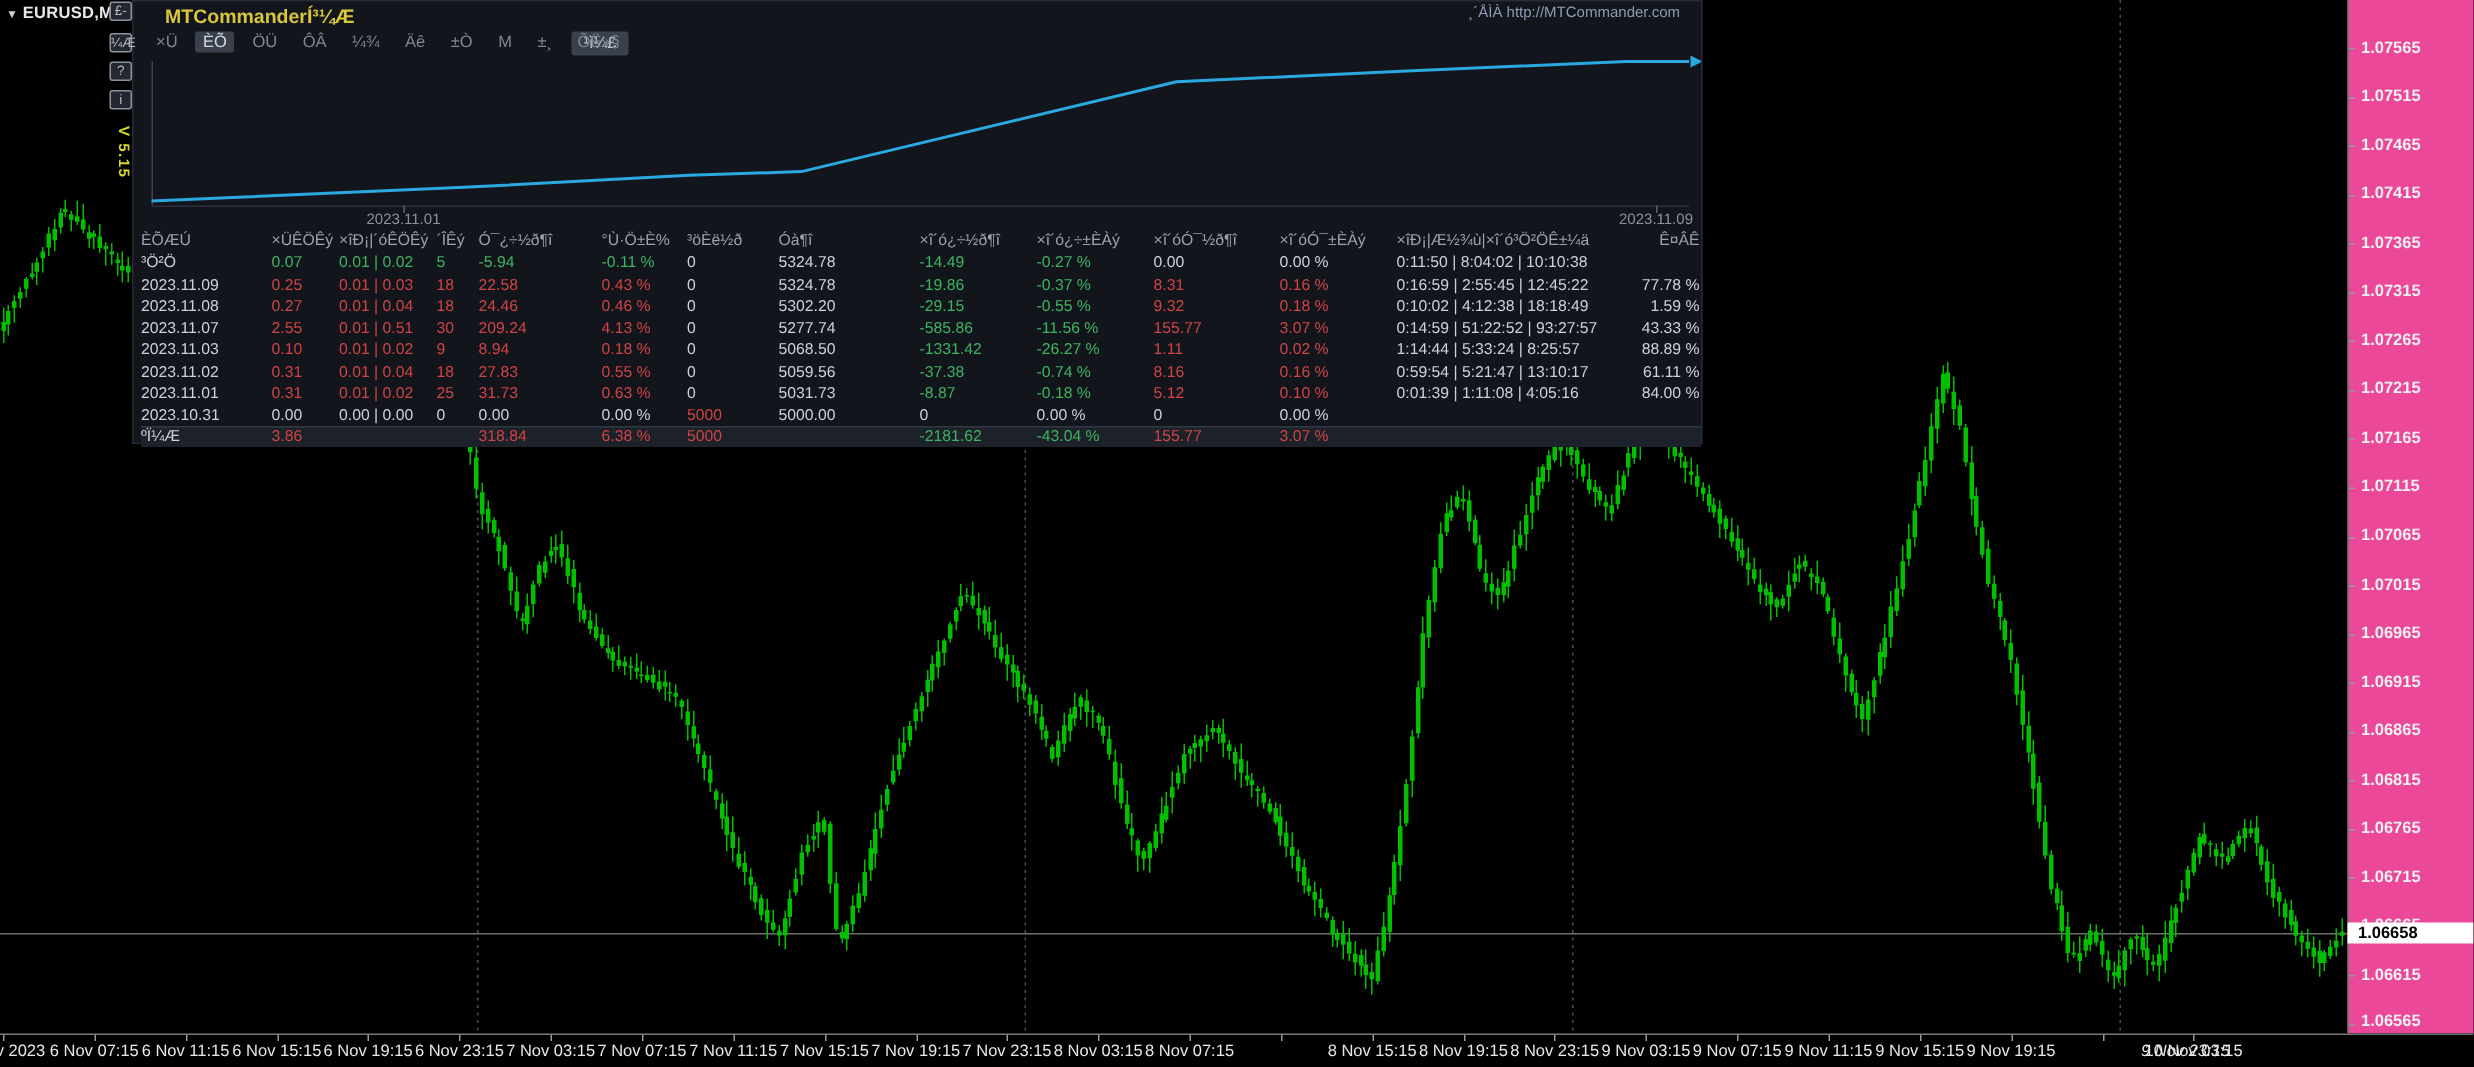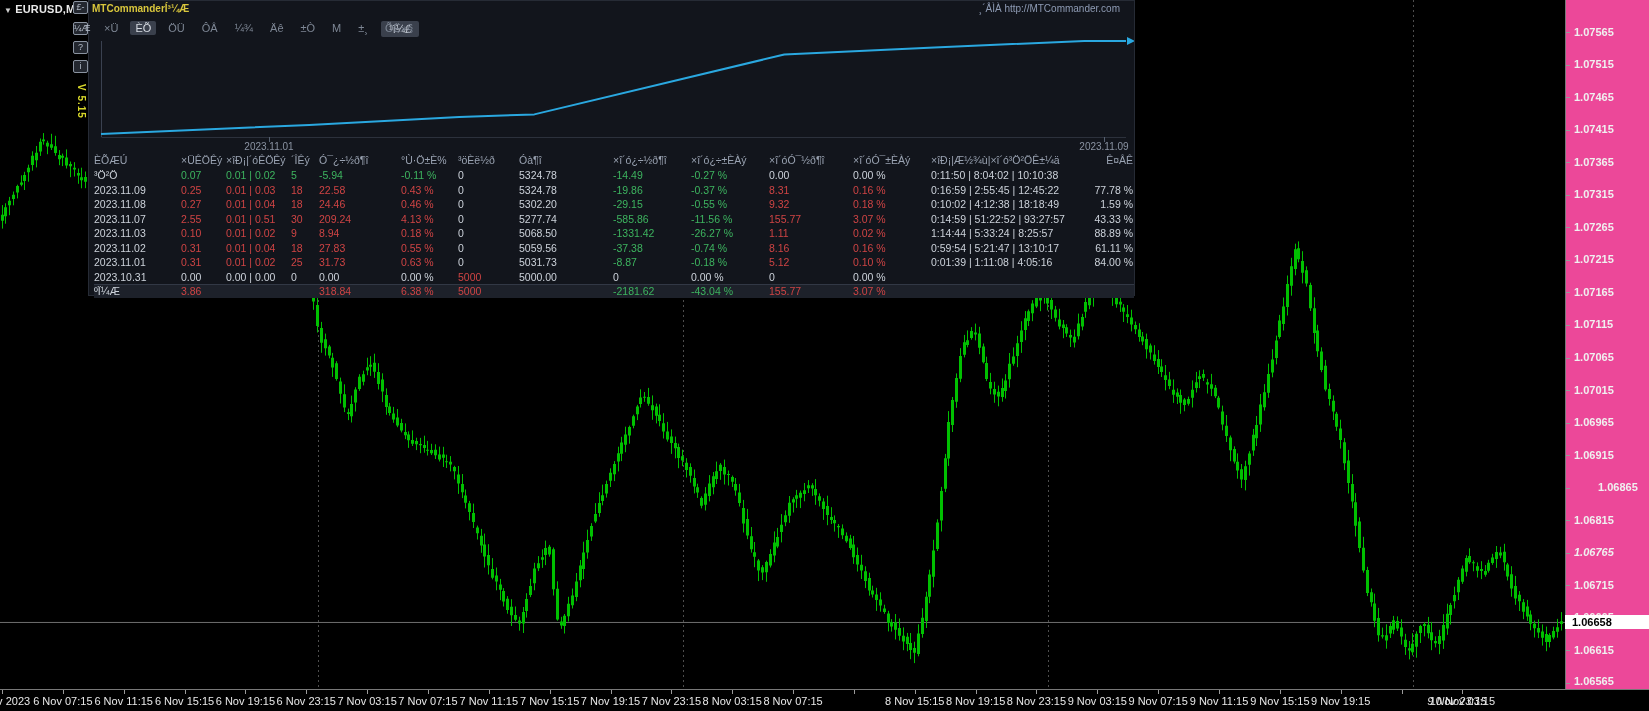--- a/index.html
+++ b/index.html
@@ -5,21 +5,21 @@
   html,body{margin:0;padding:0}
   body{width:1649px;height:711px;background:#000;font-family:"Liberation Sans",sans-serif;position:relative;overflow:hidden}
   #candles{position:absolute;left:0;top:0;z-index:1}
   #symbol{position:absolute;left:4px;top:3px;color:#e8e8e8;font-size:11px;font-weight:bold;z-index:4;letter-spacing:.2px}
   #symbol .arr{font-size:8px;margin-right:3px;color:#cfcfcf}
   #leftbtns{position:absolute;left:73px;top:1px;z-index:14}
   .lbtn{width:15px;height:13px;border:1px solid #8a93a0;background:#23272f;color:#b4bcc8;font-size:9px;line-height:11px;text-align:center;border-radius:2px;margin-bottom:6px;box-sizing:border-box;cursor:default}
   .lbtn:first-child{margin-bottom:8px}
   #version{position:absolute;left:87px;top:84px;color:#d9d92a;font-size:10px;font-weight:bold;transform:rotate(90deg);transform-origin:left top;z-index:14;letter-spacing:1px;white-space:nowrap}
   #panel{position:absolute;left:88px;top:0;width:1047px;height:296px;background:#12151c;border:1px solid #262b35;box-sizing:border-box;z-index:10}
-  .ptitle{position:absolute;left:3px;top:2px;color:#d8c63c;font-size:10px;font-weight:bold}
+  .ptitle{position:absolute;left:21px;top:2px;color:#d8c63c;font-size:13px;font-weight:bold}
   .plink{position:absolute;right:14px;top:2px;color:#8e9bb4;font-size:10px}
   #ptoolbar{position:absolute;left:10px;top:20px;display:flex;gap:7px;z-index:2}
   .ttab{color:#7e8795;font-size:11px;padding:1px 5px;border-radius:2px;cursor:default}
   .ttab.active{background:#3a404c;color:#d6dbe2}
   .ptrack{position:absolute;left:292px;top:20px;background:#3a404c;color:#c6ccd6;font-size:11px;border:none;padding:2px 8px;border-radius:2px;font-family:"Liberation Sans",sans-serif}
   #equity{position:absolute;left:0;top:36px}
   .edate{position:absolute;color:#8a93a2;font-size:10px;top:140px;width:80px;text-align:center}
   #edate1{left:140px}
   #edate2{left:975px}
   #ptable{position:absolute;left:5px;top:152px;width:1040px;font-size:10.5px;z-index:2}
@@ -277,25 +277,25 @@
     <div class="ptick" style="top: 318.45px;">1.07115</div>
     <div class="pmark" style="top: 357.5px;"></div>
     <div class="ptick" style="top: 351px;">1.07065</div>
     <div class="pmark" style="top: 390.05px;"></div>
     <div class="ptick" style="top: 383.55px;">1.07015</div>
     <div class="pmark" style="top: 422.6px;"></div>
     <div class="ptick" style="top: 416.1px;">1.06965</div>
     <div class="pmark" style="top: 455.15px;"></div>
     <div class="ptick" style="top: 448.65px;">1.06915</div>
     <div class="pmark" style="top: 487.7px;"></div>
-    <div class="ptick" style="top: 481.2px; margin-left: 24px;">1.06865</div>
+    <div class="ptick" style="top: 481.2px;">1.06865</div>
     <div class="pmark" style="top: 520.25px;"></div>
     <div class="ptick" style="top: 513.75px;">1.06815</div>
     <div class="pmark" style="top: 552.8px;"></div>
-    <div class="ptick" style="top: 546.3px; font-style: italic;">1.06765</div>
+    <div class="ptick" style="top: 546.3px;">1.06765</div>
     <div class="pmark" style="top: 585.35px;"></div>
     <div class="ptick" style="top: 578.85px;">1.06715</div>
     <div class="pmark" style="top: 617.9px;"></div>
     <div class="ptick" style="top: 611.4px;">1.06665</div>
     <div class="pmark" style="top: 650.45px;"></div>
     <div class="ptick" style="top: 643.95px;">1.06615</div>
     <div class="pmark" style="top: 683px;"></div>
     <div class="ptick" style="top: 675px;">1.06565</div>
   </div>
 <div id="pricebox">1.06658</div>

